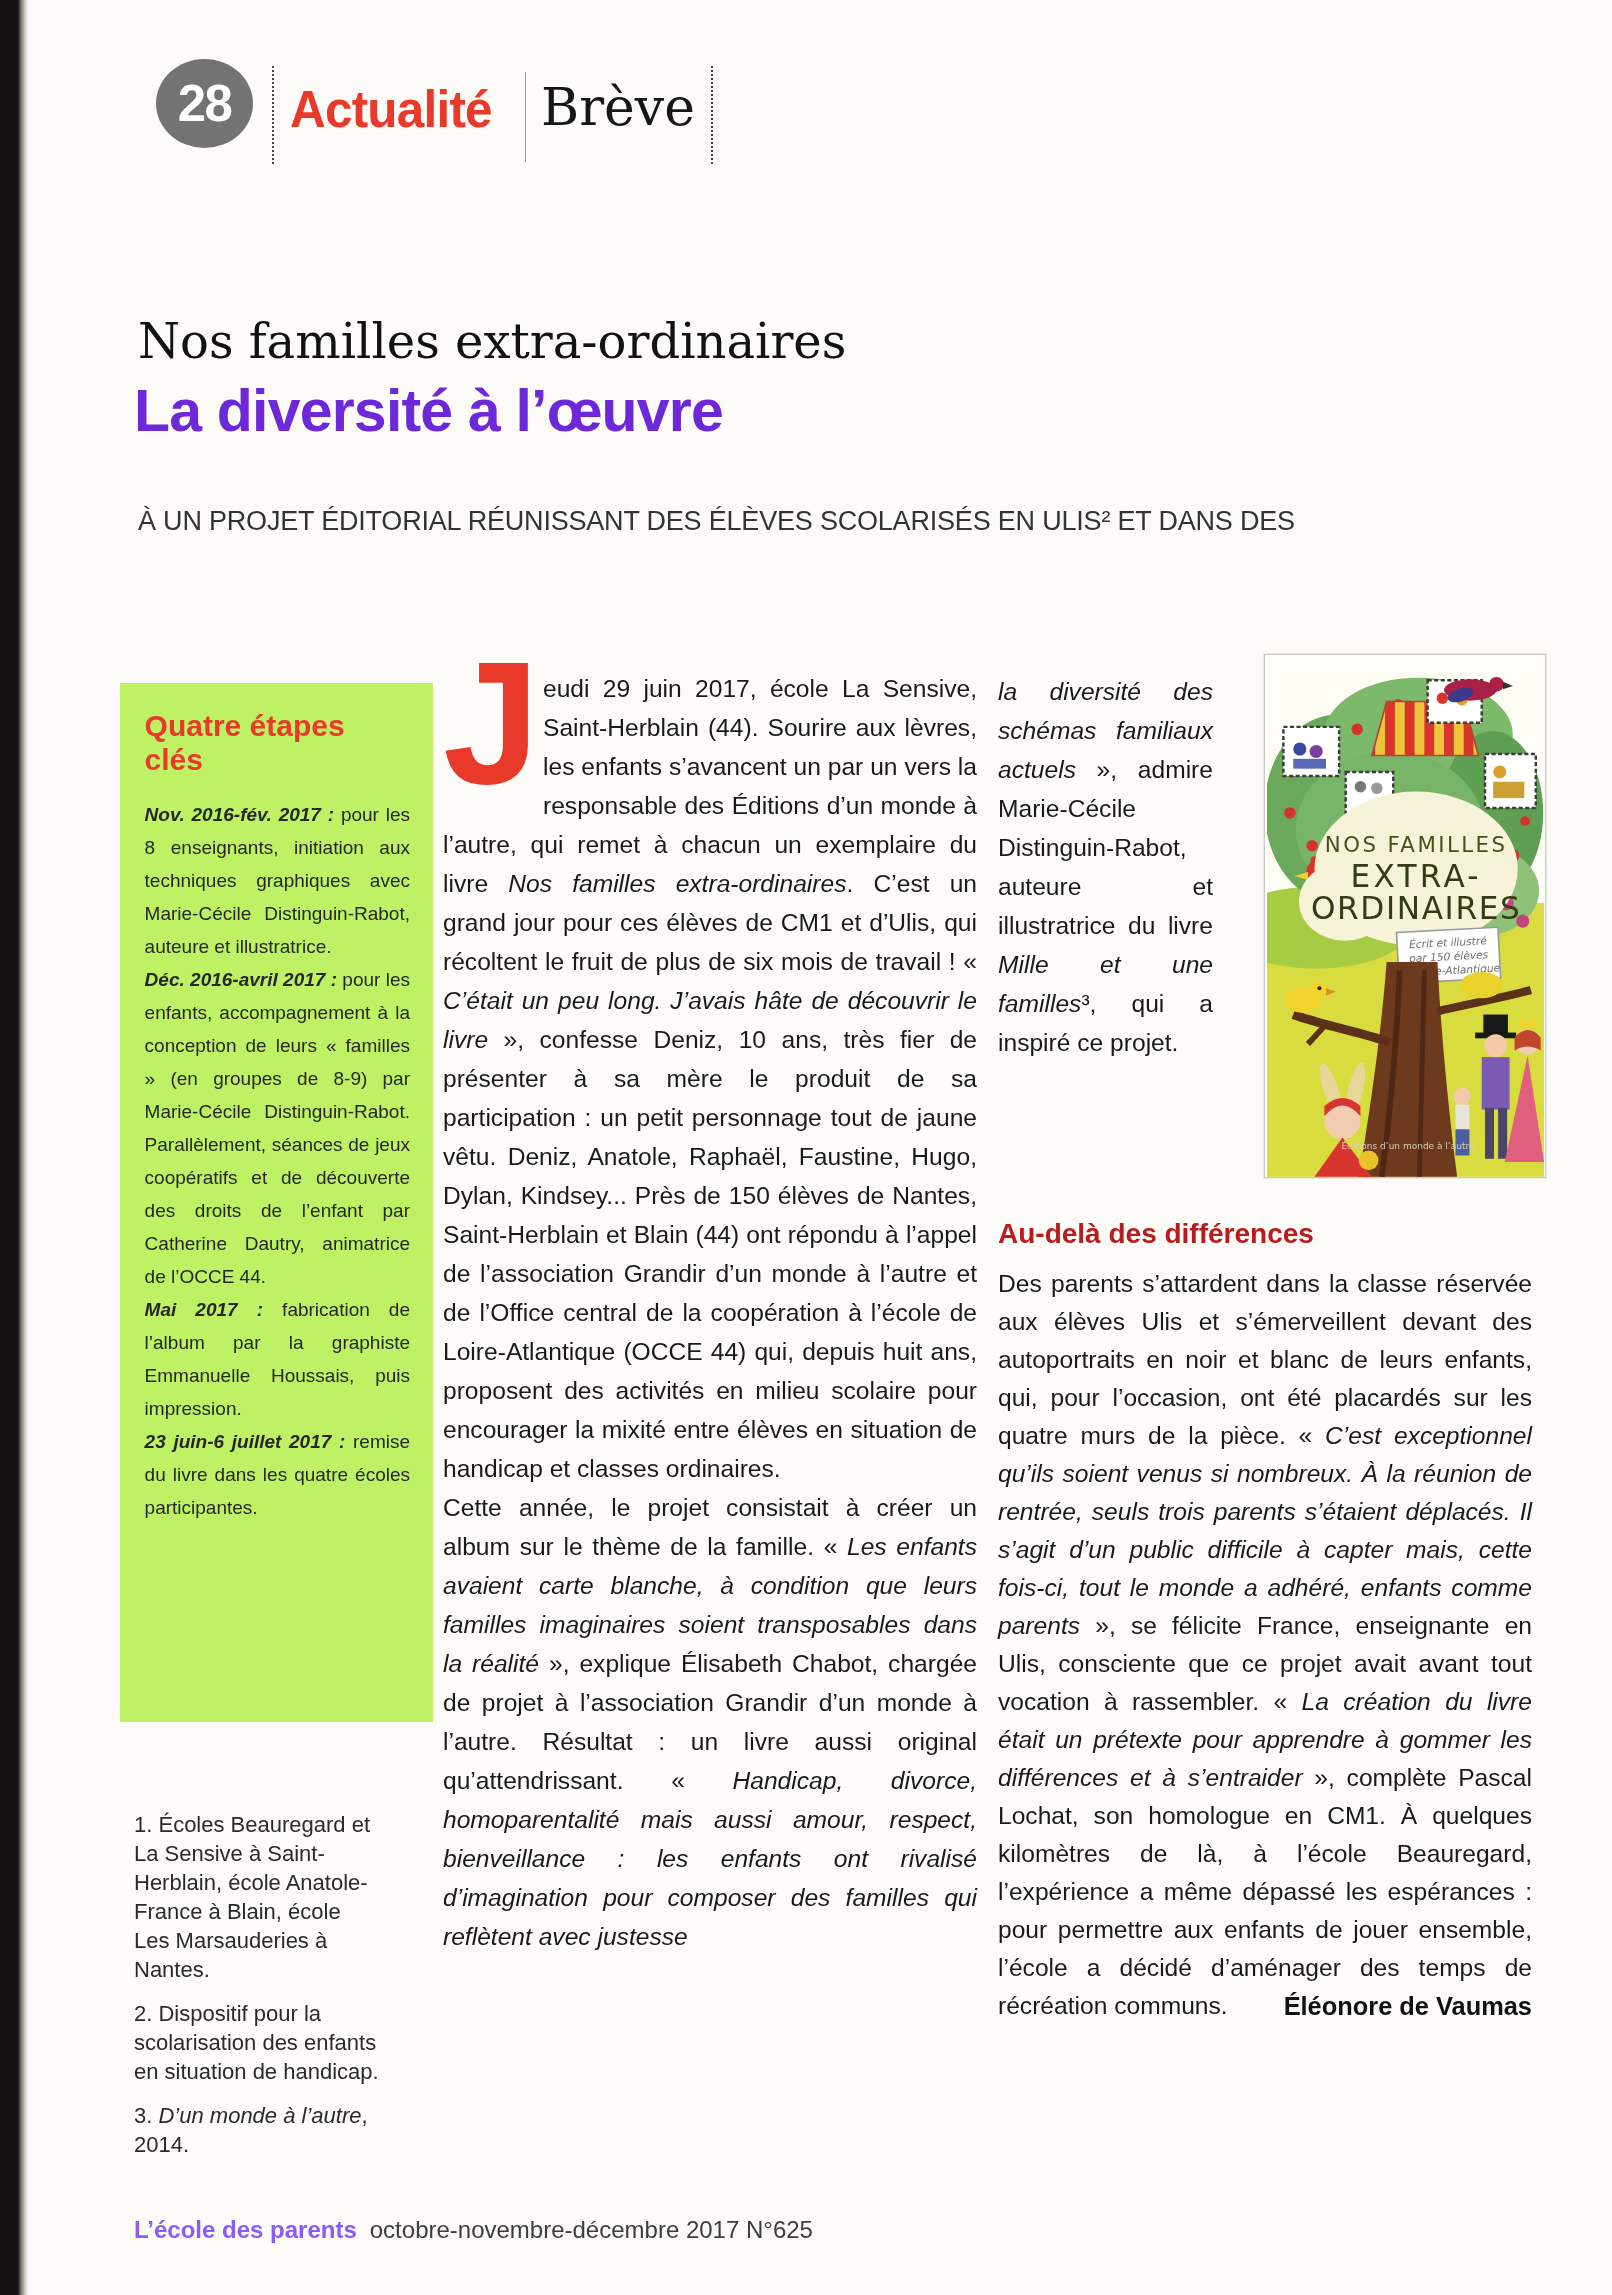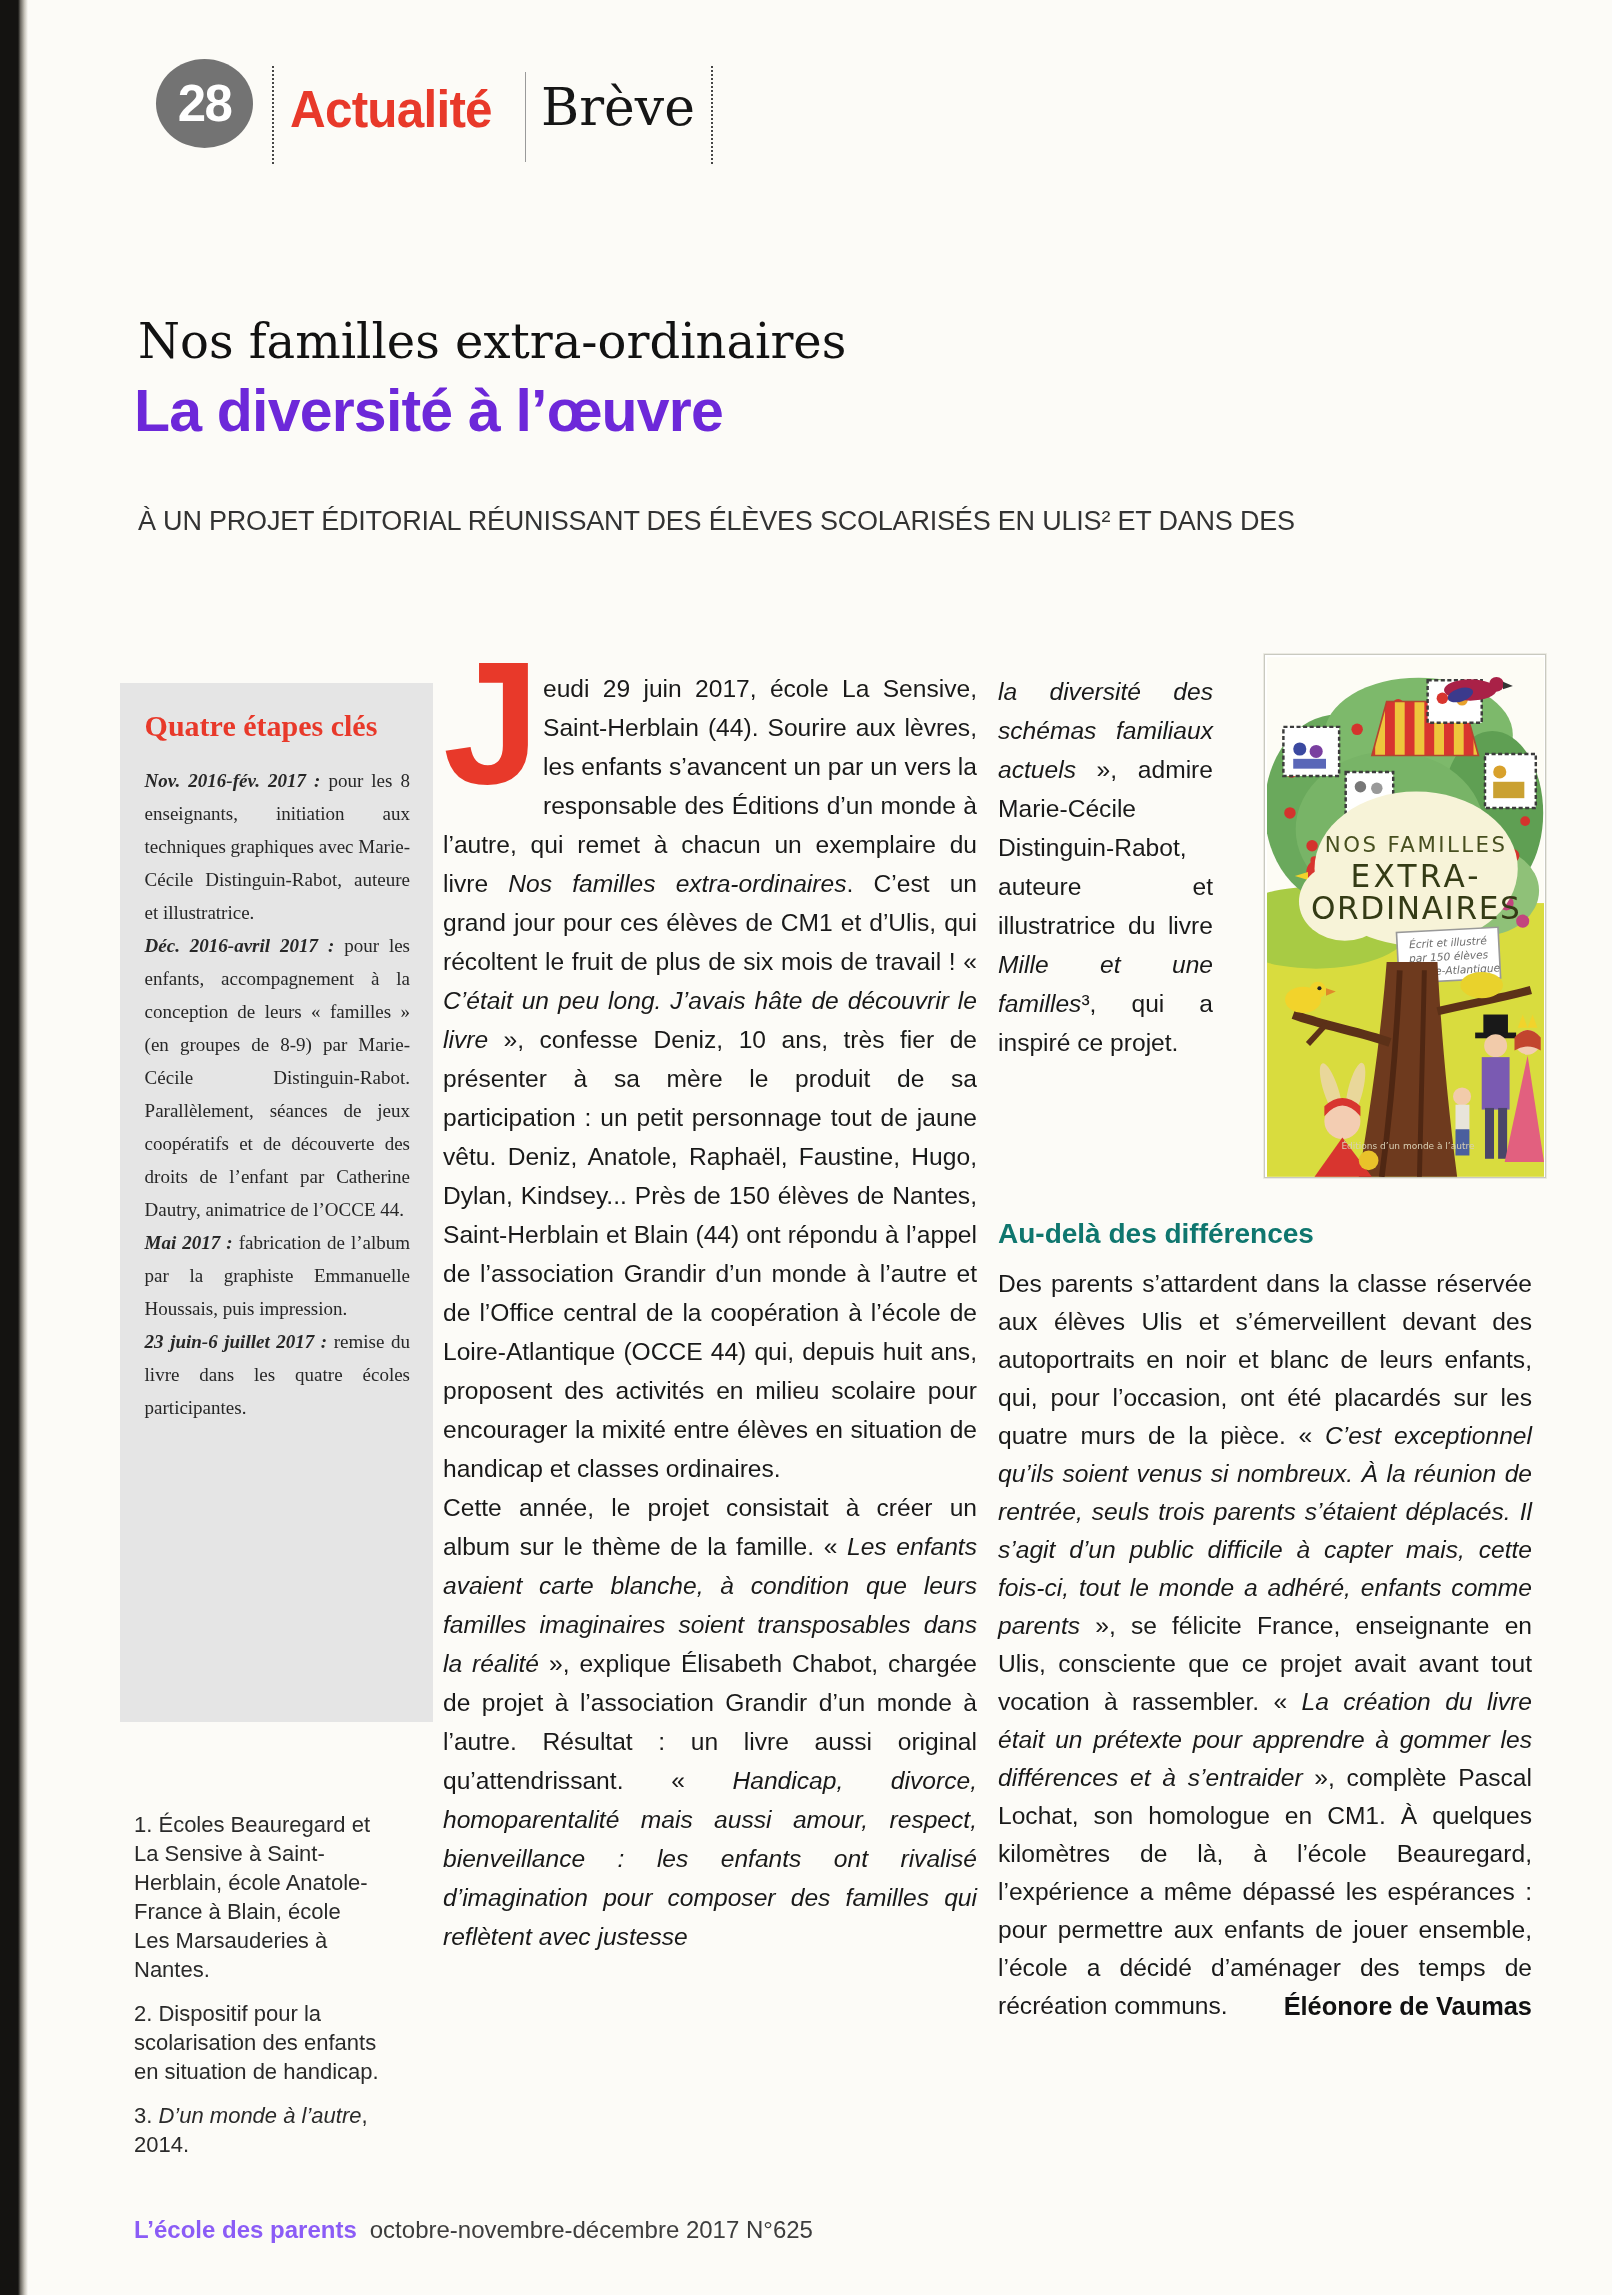--- a/index.html
+++ b/index.html
@@ -20,37 +20,37 @@
   .rubric-label{position:absolute;left:541px;top:77px;font-size:52px;color:#161616;
         font-family:"DejaVu Serif","Liberation Serif",serif;}
   
   .kicker{position:absolute;left:138px;top:313px;margin:0;font-weight:normal;font-size:48px;color:#121212;
         font-family:"DejaVu Serif","Liberation Serif",serif;}
   .title{position:absolute;left:134px;top:377px;margin:0;font-size:59px;font-weight:bold;color:#6d28d9;letter-spacing:-0.8px;}
   .standfirst{position:absolute;left:138px;top:502px;width:1410px;font-size:27px;line-height:38px;color:#333;
         letter-spacing:-0.2px;}
   .standfirst div{white-space:nowrap;}
   
-  .keybox{position:absolute;left:120px;top:683px;width:313px;height:1039px;background:#e5e5e5;
-        box-sizing:border-box;padding:26px 23px 16.4px 24.6px;font-family:Liberation Serif, serif;}
+  .keybox{position:absolute;left:120px;top:683px;width:313px;height:1039px;background:#bef264;
+        box-sizing:border-box;padding:26px 23px 16.4px 24.6px;}
   .keybox h3{margin:0 0 21px 0;font-size:30px;font-weight:bold;color:#e8392a;}
   .keybox p{margin:0;font-size:19px;line-height:33px;color:#272727;text-align:justify;}
   .keybox .date{font-weight:bold;font-style:italic;}
   
   .footnotes{position:absolute;left:134px;top:1810px;width:246px;font-size:22px;line-height:29px;color:#2a2a2a;}
   .footnotes p{margin:0 0 14.8px 0;}
   
   .col2{position:absolute;left:443px;top:669px;width:534px;font-size:24.6px;line-height:39px;
         text-align:justify;color:#191919;hyphens:auto;}
   .col2 p{margin:0;}
   .dropcap{float:left;width:87px;height:120px;margin:4.9px 13px 0 0;font-size:174px;line-height:97px;
         font-weight:bold;color:#e8392a;}
   .col3-intro{position:absolute;left:998px;top:672px;width:215px;font-size:24.6px;line-height:39px;
         text-align:justify;color:#191919;hyphens:auto;}
-  .subhead{position:absolute;left:998px;top:1218px;margin:0;font-size:28px;font-weight:bold;color:#0f766e;}
+  .subhead{position:absolute;left:998px;top:1218px;margin:0;font-size:28px;font-weight:bold;color:#b91c1c;}
   .col3-body{position:absolute;left:998px;top:1265px;width:534px;font-size:24.6px;line-height:38px;
         text-align:justify;color:#191919;hyphens:auto;}
   .col3-body p{margin:0;}
   .author-line{text-align:right;font-weight:bold;font-size:25.4px;margin-top:-38px;line-height:38px;color:#111;}
   
   .cover{position:absolute;left:1264px;top:654px;width:282px;height:524px;margin:0;background:#ffffff;
         border:0.8px solid #c9c9c0;box-sizing:border-box;padding:1.6px;box-shadow:0 0 0 0.8px #e7e5dc;}
   
   .pfooter{position:absolute;left:134px;top:2216px;font-size:24px;color:#3d3d3d;}
   .pfooter .mag{color:#8b5cf6;font-weight:bold;margin-right:13px;}

